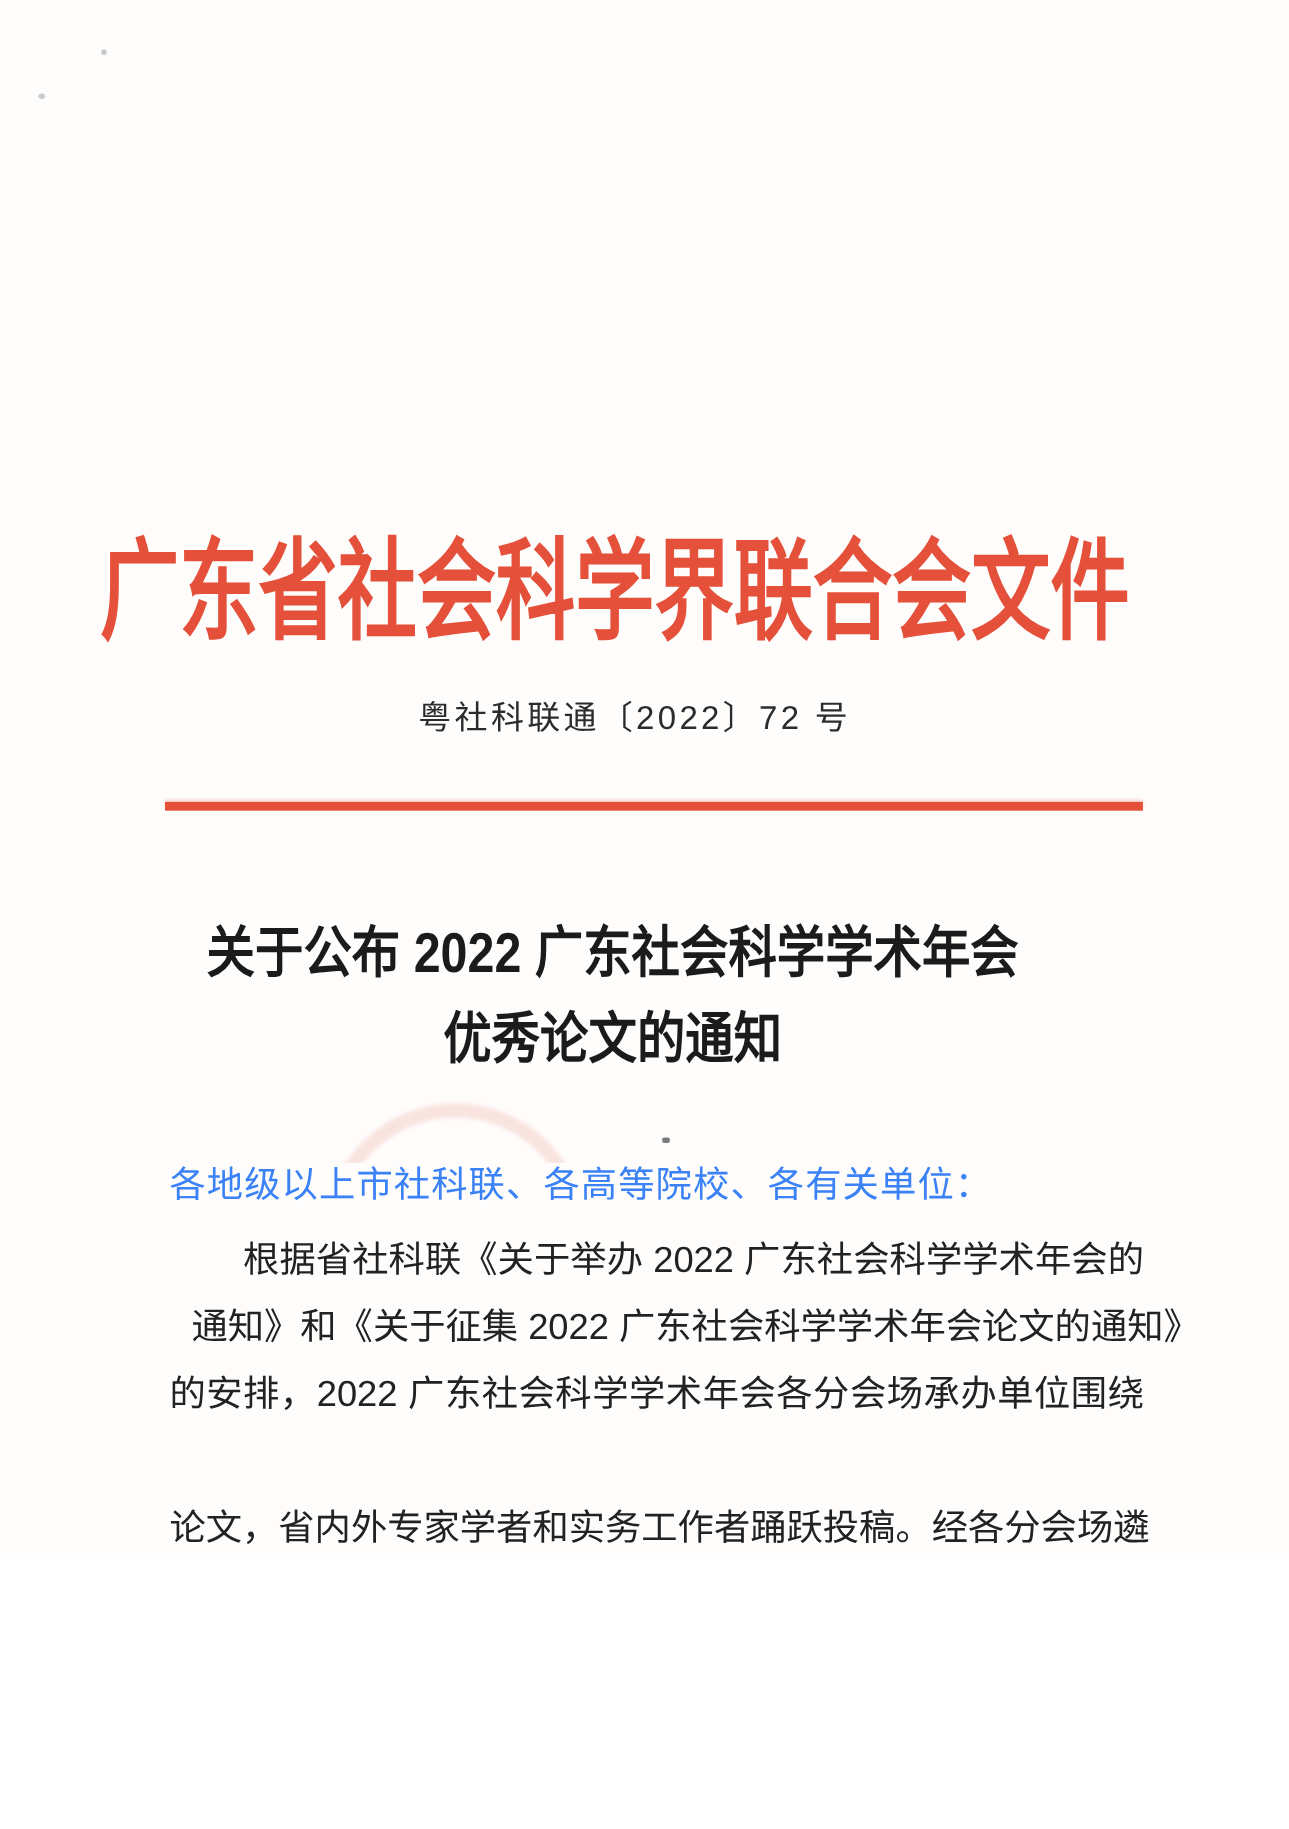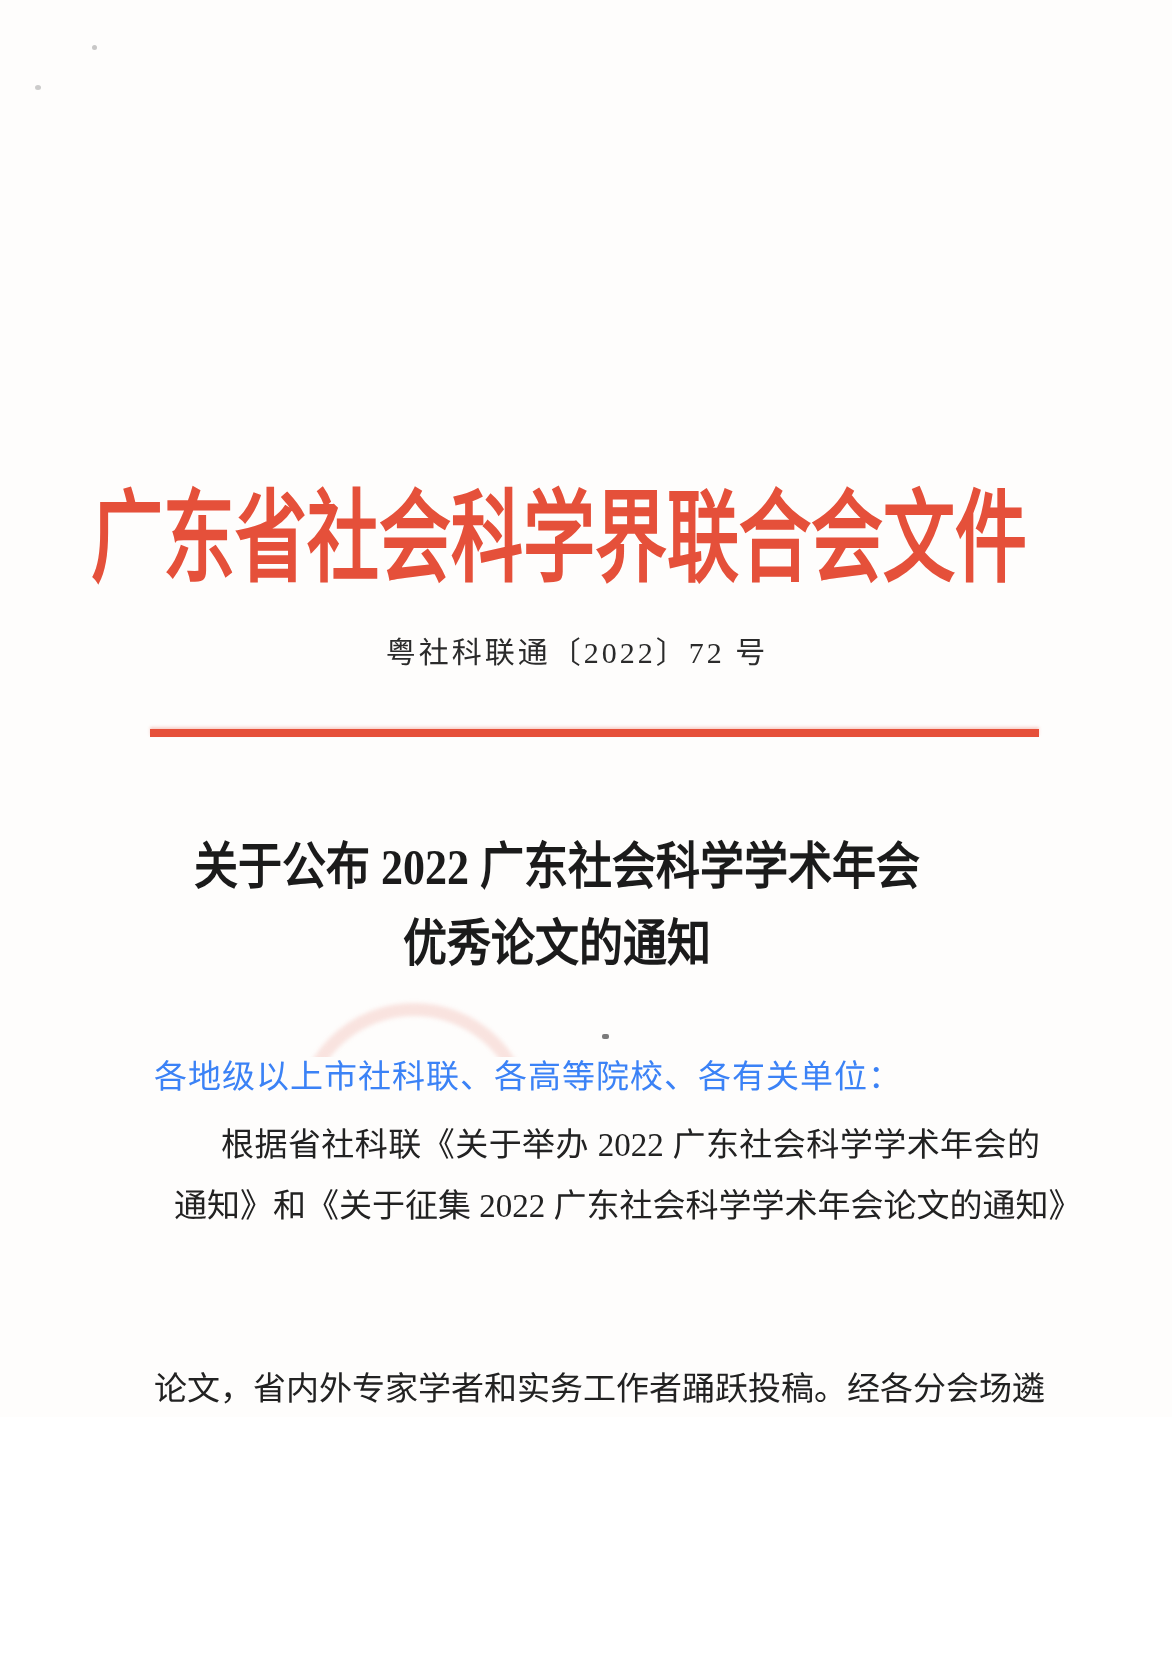--- a/index.html
+++ b/index.html
@@ -3,21 +3,21 @@
 <meta charset="utf-8">
 <style>
   * { margin: 0; padding: 0; box-sizing: border-box; }
   html, body { background: #ffffff; }
   .page {
     position: relative;
     width: 1172px;
     height: 1417px;
     background: #fefdfc;
     overflow: hidden;
-    font-family: Liberation Serif, serif;
+    font-family: Liberation Sans, sans-serif;
     color: #222;
   }
   
   .header-title {
     position: absolute;
     top: 455px;
     left: 0;
     width: 1118px;
     text-align: center;
     font-size: 72px;
@@ -147,17 +147,18 @@
   </div>
 
   <div class="seal-clip">
     <div class="seal-circle"></div>
   </div>
 
   <div class="salutation">各地级以上市社科联、各高等院校、各有关单位：</div>
 
   <div class="body-line indent bl-0">根据省社科联《关于举办 2022 广东社会科学学术年会的</div>
   <div class="body-line bl-1">通知》和《关于征集 2022 广东社会科学学术年会论文的通知》</div>
+  <div class="body-line bl-2">的安排，2022 广东社会科学学术年会各分会场承办单位围绕</div>
   <div class="body-line bl-4">论文，省内外专家学者和实务工作者踊跃投稿。经各分会场遴</div>
 
   <div class="page-number">- 1 -</div>
 
 </div>
 
 </body></html>

